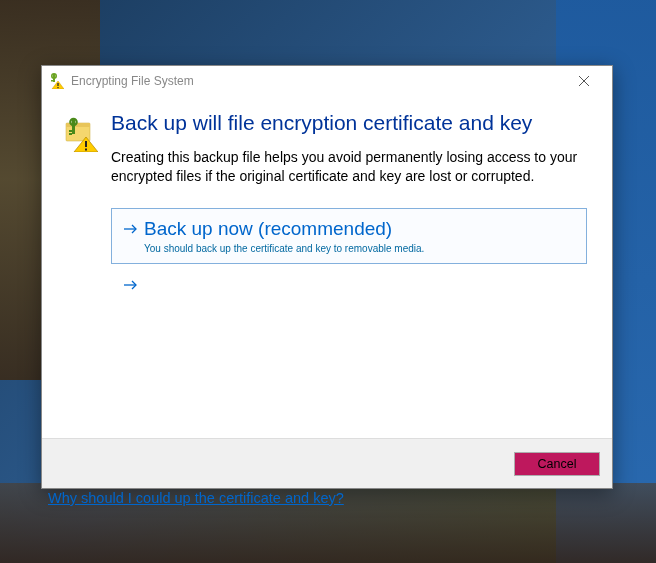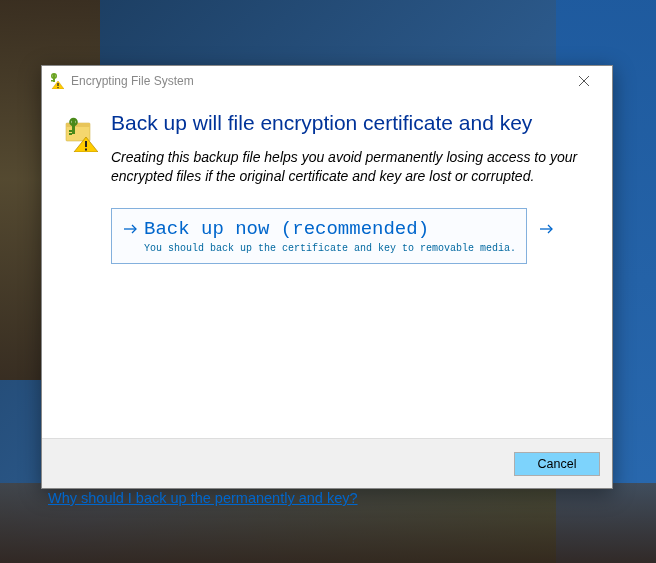--- a/index.html
+++ b/index.html
@@ -98,27 +98,25 @@
       color: #003399;
       font-size: 21px;
       font-weight: 400;
       margin-bottom: 13px;
     }
     .description {
       color: #000;
       font-size: 14px;
       line-height: 1.35;
       margin-bottom: 22px;
-      font-style: italic;
     }
     .options {
       display: flex;
-      flex-direction: row;
+      flex-direction: column;
       gap: 0;
-      font-family: Liberation Mono, monospace;
     }
     .option {
       border: 1px solid transparent;
       padding: 9px 10px 9px 10px;
       cursor: pointer;
       display: flex;
       align-items: flex-start;
     }
     .option.highlighted {
       border: 1px solid #83b0dd;
@@ -149,21 +147,21 @@
       background: #f0f0f0;
       border-top: 1px solid #ddd;
       display: flex;
       align-items: center;
       justify-content: flex-end;
       padding: 0 12px;
     }
     .cancel-btn {
       min-width: 86px;
       height: 24px;
-      background: #7dd3fc;
+      background: #be185d;
       border: 1px solid #adadad;
       font-family: inherit;
       font-size: 12.5px;
       cursor: pointer;
       padding: 0 12px;
     }
     .help-link {
       position: absolute;
       left: 48px;
       top: 490px;
@@ -246,13 +244,13 @@
 
       </div>
     </div>
   </div>
 
   <div class="footer">
     <button class="cancel-btn">Cancel</button>
   </div>
 </div>
 
-<a class="help-link">Why should I back up the permanently and key?</a>
+<a class="help-link">Why should I could up the certificate and key?</a>
 
 </body></html>

